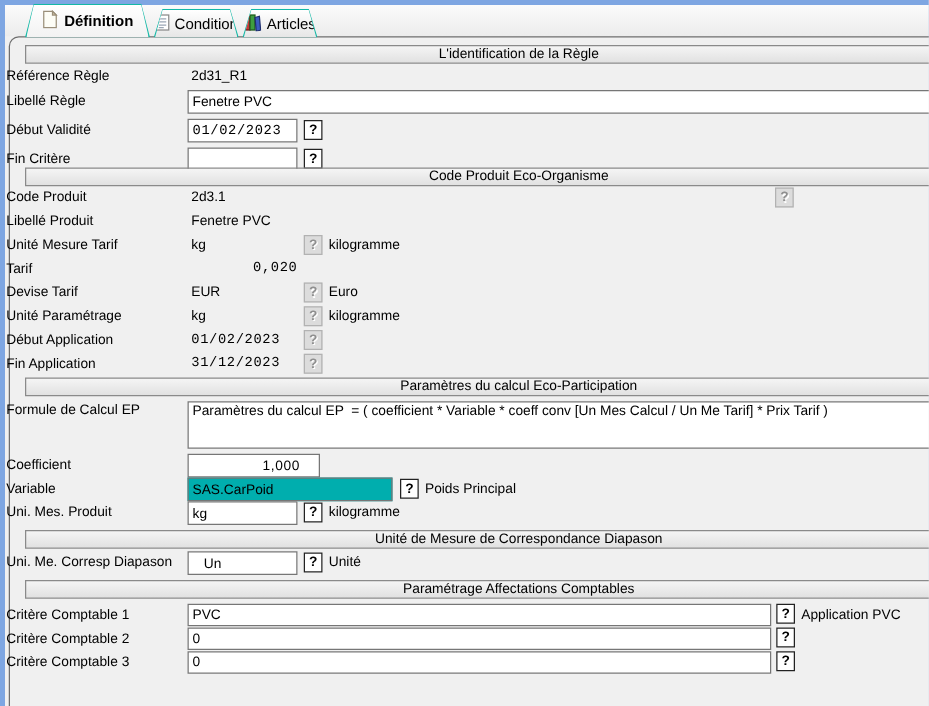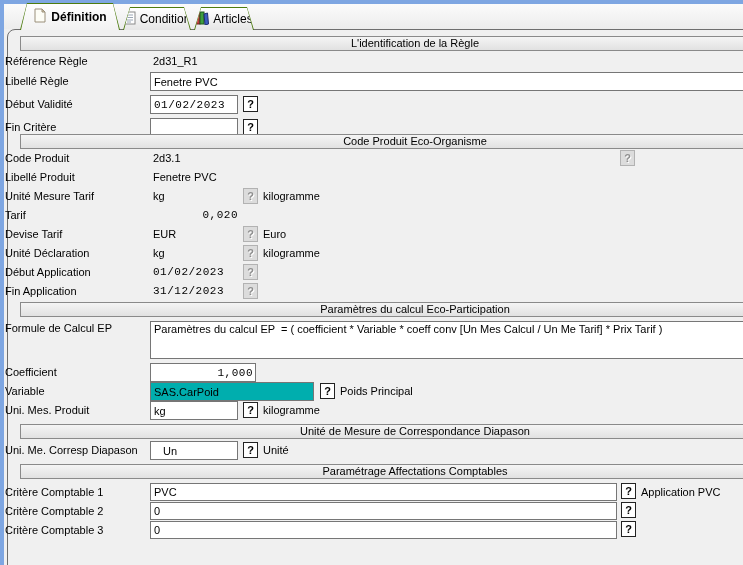--- a/index.html
+++ b/index.html
@@ -14,21 +14,21 @@
   .header-bg { position:absolute; left:4px; top:4px; right:0; height:25px;
     background:linear-gradient(180deg,#fbfbfb,#ececec); }
   .tabpage {
     position:absolute; left:7px; top:29px; width:810px; height:600px;
     background:#f0f0f0; border:1px solid #6e6e6e; border-radius:8px 0 0 0;
   }
   
   .tabs { position:absolute; left:20px; top:3px; height:27px; display:flex; align-items:flex-end; z-index:20; }
   .tab { position:relative; height:23px; margin-right:3px;
     clip-path:polygon(7px 0, calc(100% - 7px) 0, 100% 100%, 0 100%);
-    background:#4d7c0f; }
+    background:#14b8a6; }
   .tab-inner { position:absolute; left:1px; right:1px; top:1px; bottom:0;
     clip-path:polygon(6px 0, calc(100% - 6px) 0, 100% 100%, 0 100%);
     background:linear-gradient(180deg,#ffffff,#e6e6e6);
     display:flex; align-items:center; justify-content:center; gap:4px;
     font-size:12px; white-space:nowrap; }
   .tab.active { height:27px; z-index:30; }
   .tab.active .tab-inner { background:linear-gradient(180deg,#ffffff,#f2f2f2); font-weight:bold; }
   .tab svg { flex:0 0 auto; }
   
   .band { position:absolute; left:20px; width:790px; height:15px;
@@ -36,21 +36,21 @@
     border:1px solid #8a8a8a; text-align:center; line-height:13px; font-size:11px; }
   
   .lbl { position:absolute; left:5px; width:140px; font-size:11px; white-space:nowrap; }
   .static { position:absolute; font-size:11px; white-space:nowrap; }
   .mono { font-family:"Liberation Mono", monospace; font-size:11px; letter-spacing:0.5px; }
   input.txt, textarea.txt {
     position:absolute; border:1px solid #767676; background:#fff;
     font:11px "Liberation Sans", sans-serif; padding:1px 3px; height:19px; outline:none;
   }
   input.txt.mono { font:11px "Liberation Mono", monospace; letter-spacing:0.5px; }
-  input.num { text-align:right; padding-right:2px; font-family:Liberation Mono, monospace; letter-spacing:0.5px; }
+  input.num { text-align:right; padding-right:15px; font-family:Liberation Sans, sans-serif; letter-spacing:0.5px; }
   .right-val { text-align:right; }
   textarea.txt { resize:none; line-height:13px; }
   .hl { background:#00AEAE !important; }
   button.help { position:absolute; width:15px; height:16px; padding:0;
     background:#fff; border:1px solid #222;
     font:bold 11px "Liberation Sans", sans-serif; line-height:13px; text-align:center; cursor:pointer; }
   button.help.dis { background:#dcdcdc; border:1px solid #b2b2b2; color:#8f8f8f; text-shadow:1px 1px 0 #fff; }
 </style>
 </head>
 <body>
@@ -124,21 +124,21 @@
 <span class="static" style="left:263px; top:190px">kilogramme</span>
 
 <span class="lbl" style="top:209px">Tarif</span>
 <span class="static mono right-val" style="left:150px; top:209px; width:88px">0,020</span>
 
 <span class="lbl" style="top:228px">Devise Tarif</span>
 <span class="static" style="left:153px; top:228px">EUR</span>
 <button class="help dis" style="left:243px; top:226px">?</button>
 <span class="static" style="left:263px; top:228px">Euro</span>
 
-<span class="lbl" style="top:247px">Unité Déclaration</span>
+<span class="lbl" style="top:247px">Unité Paramétrage</span>
 <span class="static" style="left:153px; top:247px">kg</span>
 <button class="help dis" style="left:243px; top:245px">?</button>
 <span class="static" style="left:263px; top:247px">kilogramme</span>
 
 <span class="lbl" style="top:266px">Début Application</span>
 <span class="static mono" style="left:153px; top:266px">01/02/2023</span>
 <button class="help dis" style="left:243px; top:264px">?</button>
 
 <span class="lbl" style="top:285px">Fin Application</span>
 <span class="static mono" style="left:153px; top:285px">31/12/2023</span>

